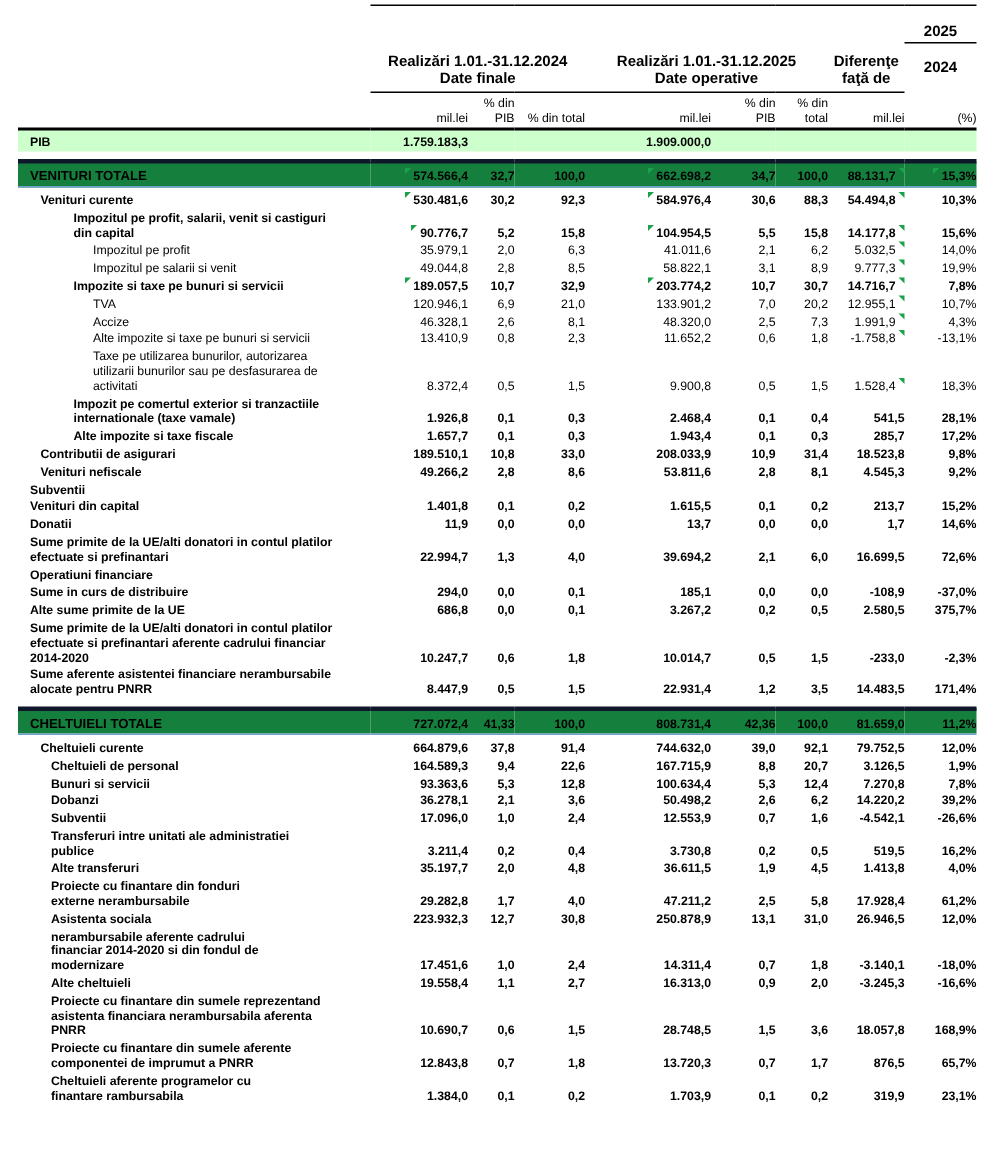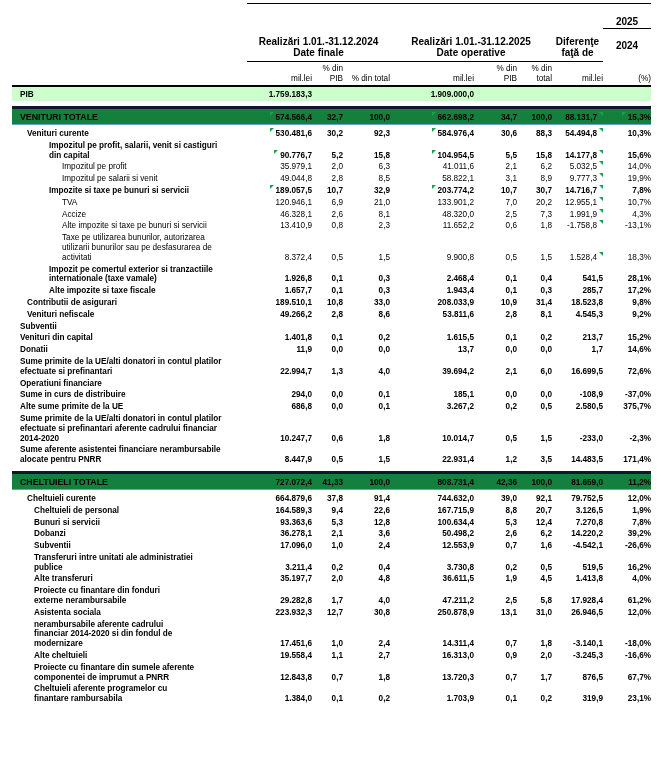--- a/index.html
+++ b/index.html
@@ -505,30 +505,43 @@
           <td class="num">19.558,4</td>
           <td class="num">1,1</td>
           <td class="num">2,7</td>
           <td class="num">16.313,0</td>
           <td class="num">0,9</td>
           <td class="num">2,0</td>
           <td class="num">-3.245,3</td>
           <td class="num">-16,6%</td>
         </tr>
         <tr class="b">
+          <td class="lbl ind2">Proiecte cu finantare din sumele reprezentand
+asistenta financiara nerambursabila aferenta
+PNRR</td>
+          <td class="num">10.690,7</td>
+          <td class="num">0,6</td>
+          <td class="num">1,5</td>
+          <td class="num">28.748,5</td>
+          <td class="num">1,5</td>
+          <td class="num">3,6</td>
+          <td class="num">18.057,8</td>
+          <td class="num">168,9%</td>
+        </tr>
+        <tr class="b">
           <td class="lbl ind2">Proiecte cu finantare din sumele aferente
 componentei de imprumut a PNRR</td>
           <td class="num">12.843,8</td>
           <td class="num">0,7</td>
           <td class="num">1,8</td>
           <td class="num">13.720,3</td>
           <td class="num">0,7</td>
           <td class="num">1,7</td>
           <td class="num">876,5</td>
-          <td class="num">67,7%</td>
+          <td class="num">65,7%</td>
         </tr>
         <tr class="b">
           <td class="lbl ind2">Cheltuieli aferente programelor cu
 finantare rambursabila</td>
           <td class="num">1.384,0</td>
           <td class="num">0,1</td>
           <td class="num">0,2</td>
           <td class="num">1.703,9</td>
           <td class="num">0,1</td>
           <td class="num">0,2</td>

